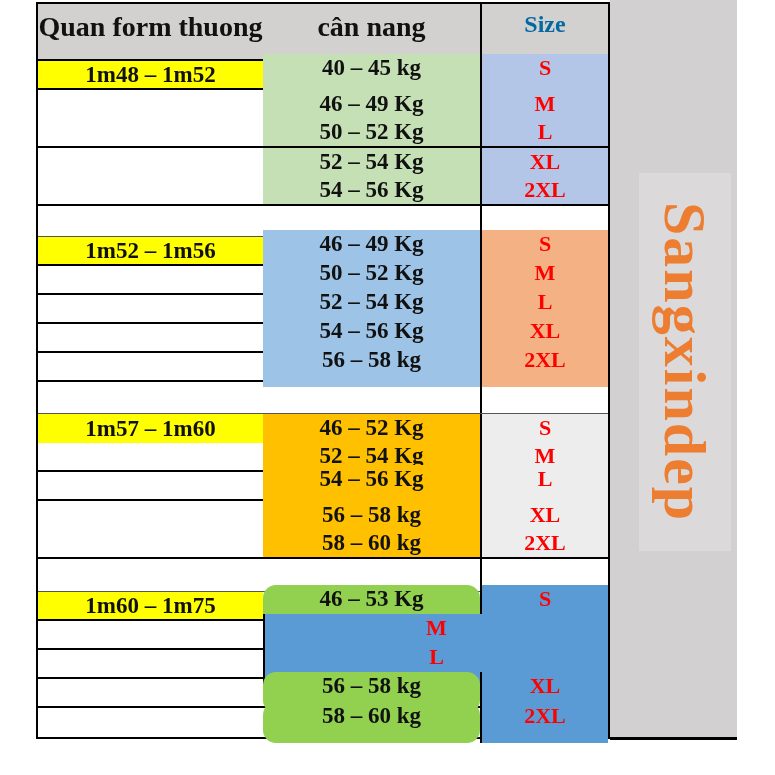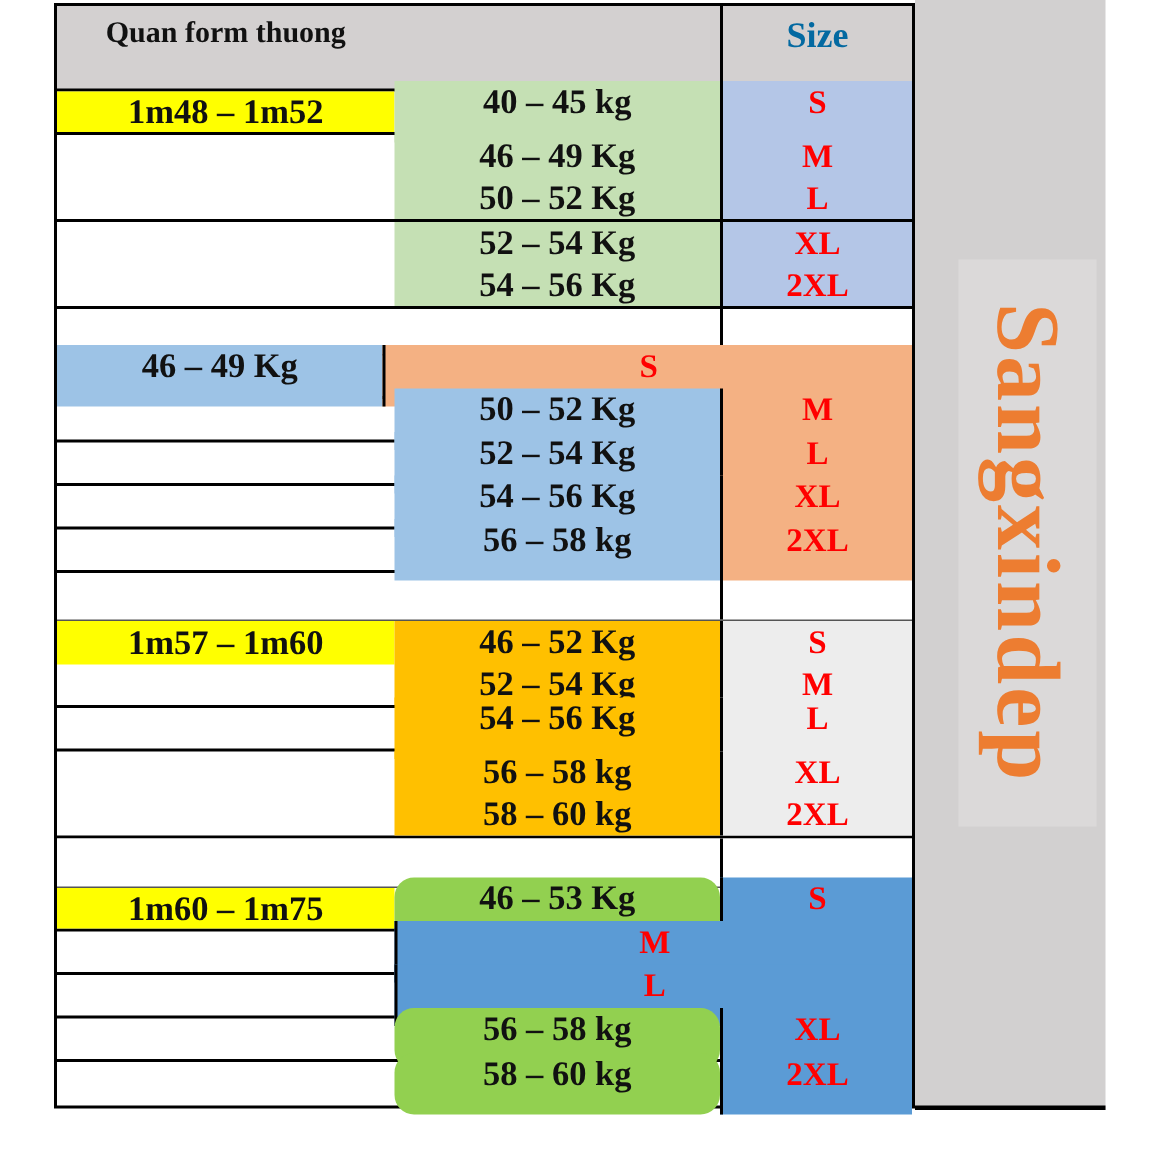--- a/index.html
+++ b/index.html
@@ -29,21 +29,21 @@
   }
   .hl.half{height:29px;line-height:29px;}
   
   .g1 .c2{background:#c5e0b4;} .g1 .c3{background:#b4c6e7;}
   .g2 .c2{background:#9dc3e6;} .g2 .c3{background:#f4b183;}
   .g3 .c2{background:#ffc000;} .g3 .c3{background:#ededed;}
   .g4 .c2{background:#92d050;border-radius:13px;} .g4 .c3{background:#5b9bd5;}
   
   .hdr{height:57px;display:flex;border-bottom:2px solid #000;background:#d3d0d0;box-sizing:border-box;}
   .hdr .h12{width:442px;display:flex;}
-  .hdr .hcell{font-size:20px;font-weight:bold;color:#111;text-align:center;padding-top:7px;box-sizing:border-box;}
+  .hdr .hcell{font-size:28px;font-weight:bold;color:#111;text-align:center;padding-top:7px;box-sizing:border-box;}
   .hdr .hc1{width:225px;}
   .hdr .hc2{width:217px;}
   .hdr .hc3{flex:1;border-left:2px solid #000;text-align:center;font-size:24px;font-weight:bold;color:#0369a1;padding-top:7px;box-sizing:border-box;}
   
   .spacer{display:flex;border-bottom:1px solid #555;box-sizing:border-box;background:#ffffff;}
   .sp31{height:31px;} .sp32{height:32px;} .sp33{height:33px;}
   .spacer .s12{width:442px;}
   .spacer .s3{flex:1;border-left:2px solid #000;}
   
   .sidebar{
@@ -61,20 +61,21 @@
   }
 </style>
 </head>
 <body>
 
 <div class="chart">
 
   <div class="hdr">
     <div class="h12">
       <div class="hcell hc1">Quan form thuong</div>
+      <div class="hcell hc2">cân nang</div>
     </div>
     <div class="hc3">Size</div>
   </div>
 
   <div class="row b29 g1">
     <div class="c1">
         <div class="hl">1m48 – 1m52</div>
       </div>
     <div class="c2">
         <div class="line">40 – 45 kg</div>
@@ -105,20 +106,23 @@
       <div class="line sz">2XL</div>
     </div>
   </div>
 
   <div class="spacer sp31">
     <div class="s12"></div>
       <div class="s3"></div>
   </div>
 
   <div class="row b29 g2">
+    <div class="c1">
+        <div class="hl">1m52 – 1m56</div>
+      </div>
     <div class="c2">
         <div class="line">46 – 49 Kg</div>
       </div>
     <div class="c3">
         <div class="line sz">S</div>
       </div>
   </div>
   <div class="row b29 g2">
     <div class="c1"></div>
     <div class="c2">

